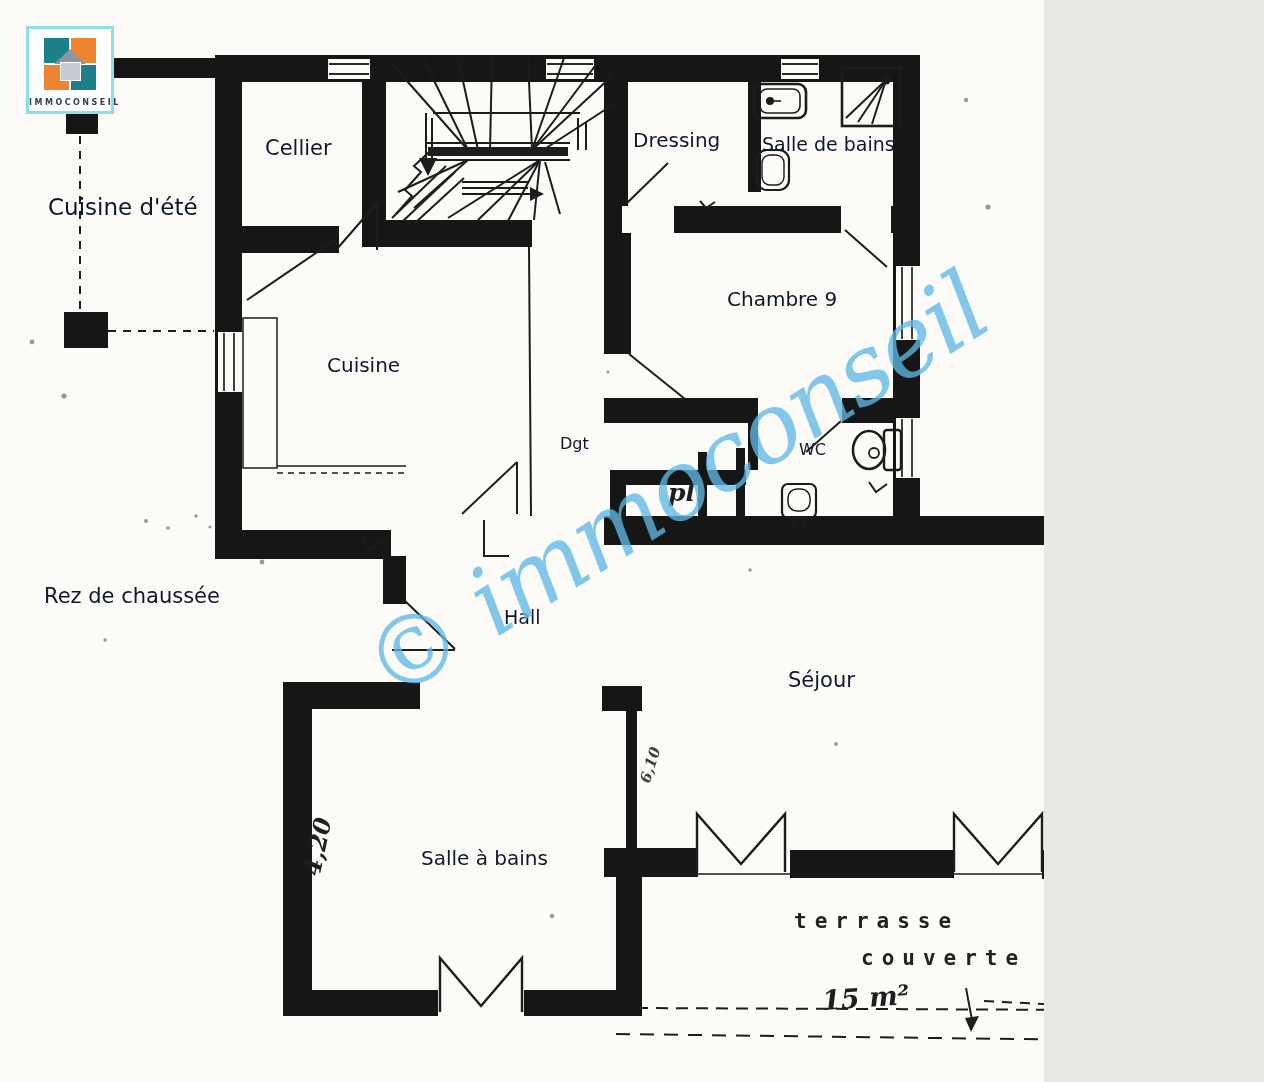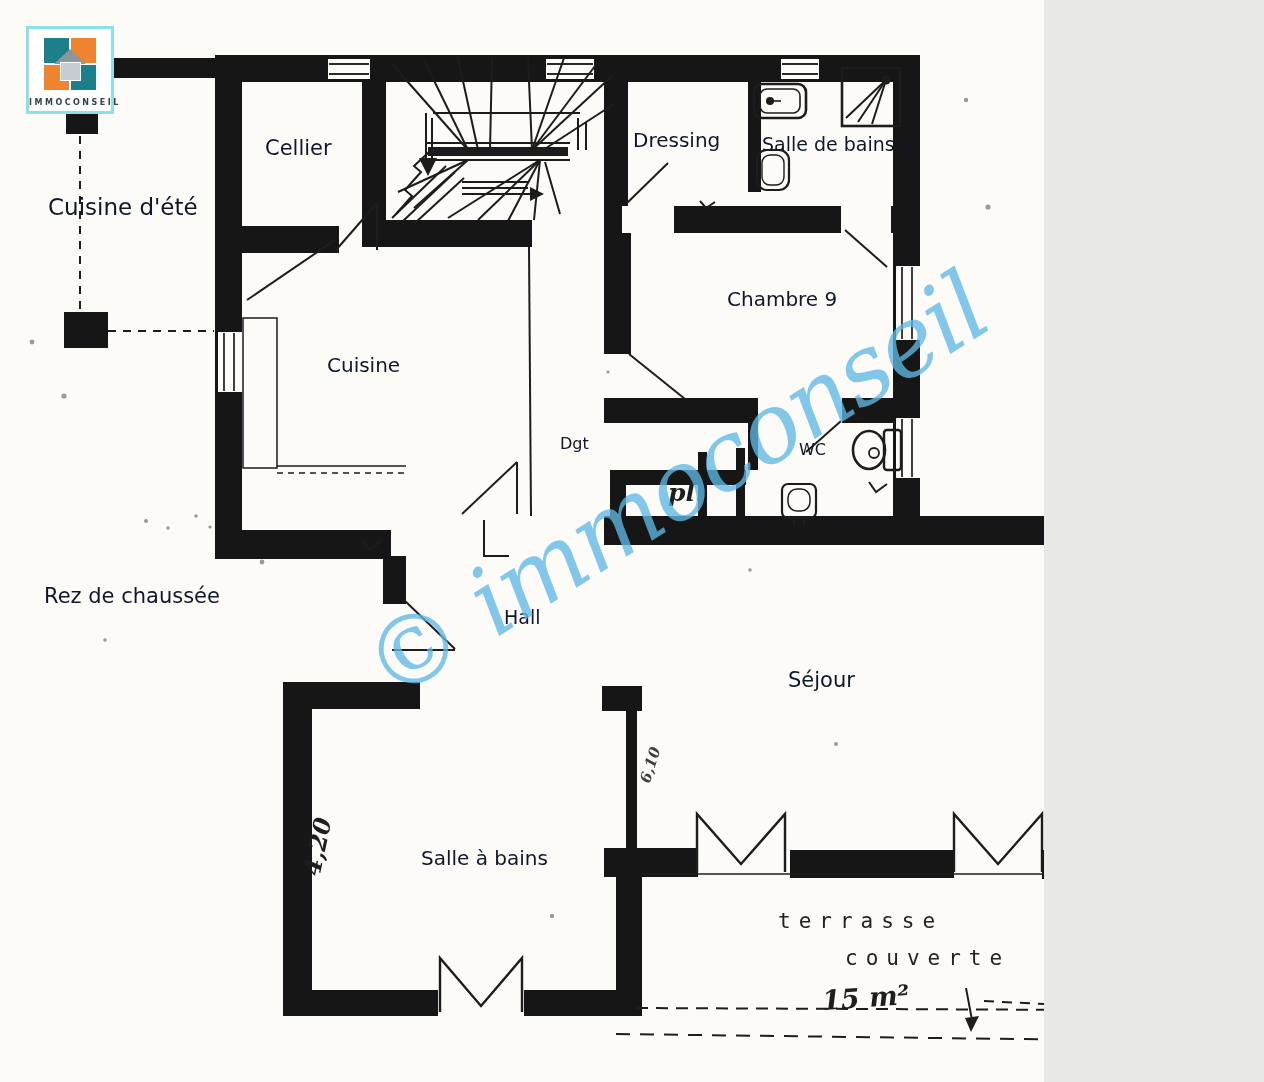--- a/index.html
+++ b/index.html
@@ -5,21 +5,21 @@
   html,body{margin:0;padding:0;background:#e8e8e4;}
   .page{position:relative;width:1044px;height:1082px;background:#fcfbf8;overflow:hidden;
         font-family:"DejaVu Sans","Liberation Sans",sans-serif;}
   .plan-svg{position:absolute;left:0;top:0;}
   
   .rlabel{position:absolute;color:#0f172a;white-space:nowrap;font-family:"DejaVu Sans",sans-serif;}
   
   .hand{position:absolute;color:#1e1e1e;font-family:"DejaVu Serif","Liberation Serif",serif;
         font-style:italic;font-weight:bold;white-space:nowrap;}
   .typ{position:absolute;color:#222;font-family:"DejaVu Sans Mono","Liberation Mono",monospace;
-       font-weight:normal;white-space:nowrap;}
+       font-weight:bold;white-space:nowrap;margin-left:16px;}
   
   .watermark{position:absolute;left:344px;top:628px;transform:rotate(-32deg);transform-origin:0 0;
              font-family:"DejaVu Serif","Liberation Serif",serif;font-style:italic;
              font-size:96px;letter-spacing:-2px;color:rgba(95,184,229,0.78);white-space:nowrap;}
   
   .logo{position:absolute;left:26px;top:26px;width:82px;height:82px;border:3px solid #8ce0e6;background:#fff;}
   .logo .sq{position:absolute;width:25px;height:25px;}
   .logo .house-roof{position:absolute;left:25px;top:20px;width:0;height:0;
       border-left:16px solid transparent;border-right:16px solid transparent;border-bottom:15px solid #8d959e;}
   .logo .house-body{position:absolute;left:31px;top:33px;width:19px;height:17px;background:#c8ccd2;border:1px solid #fff;}

